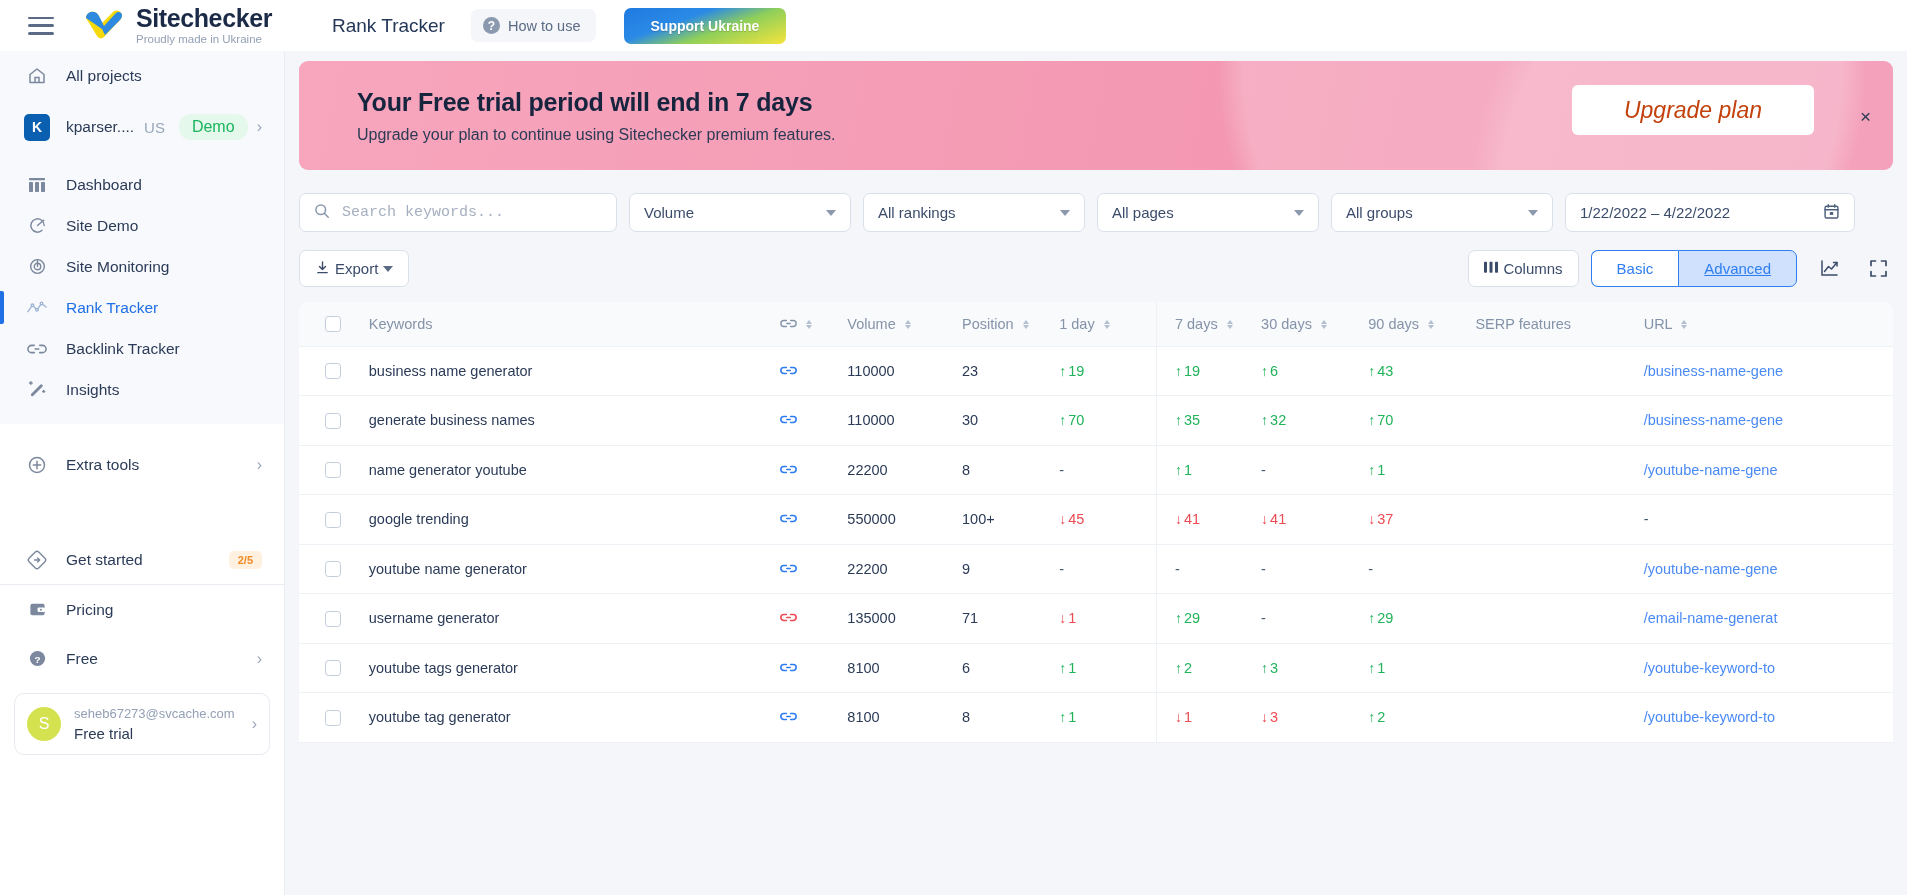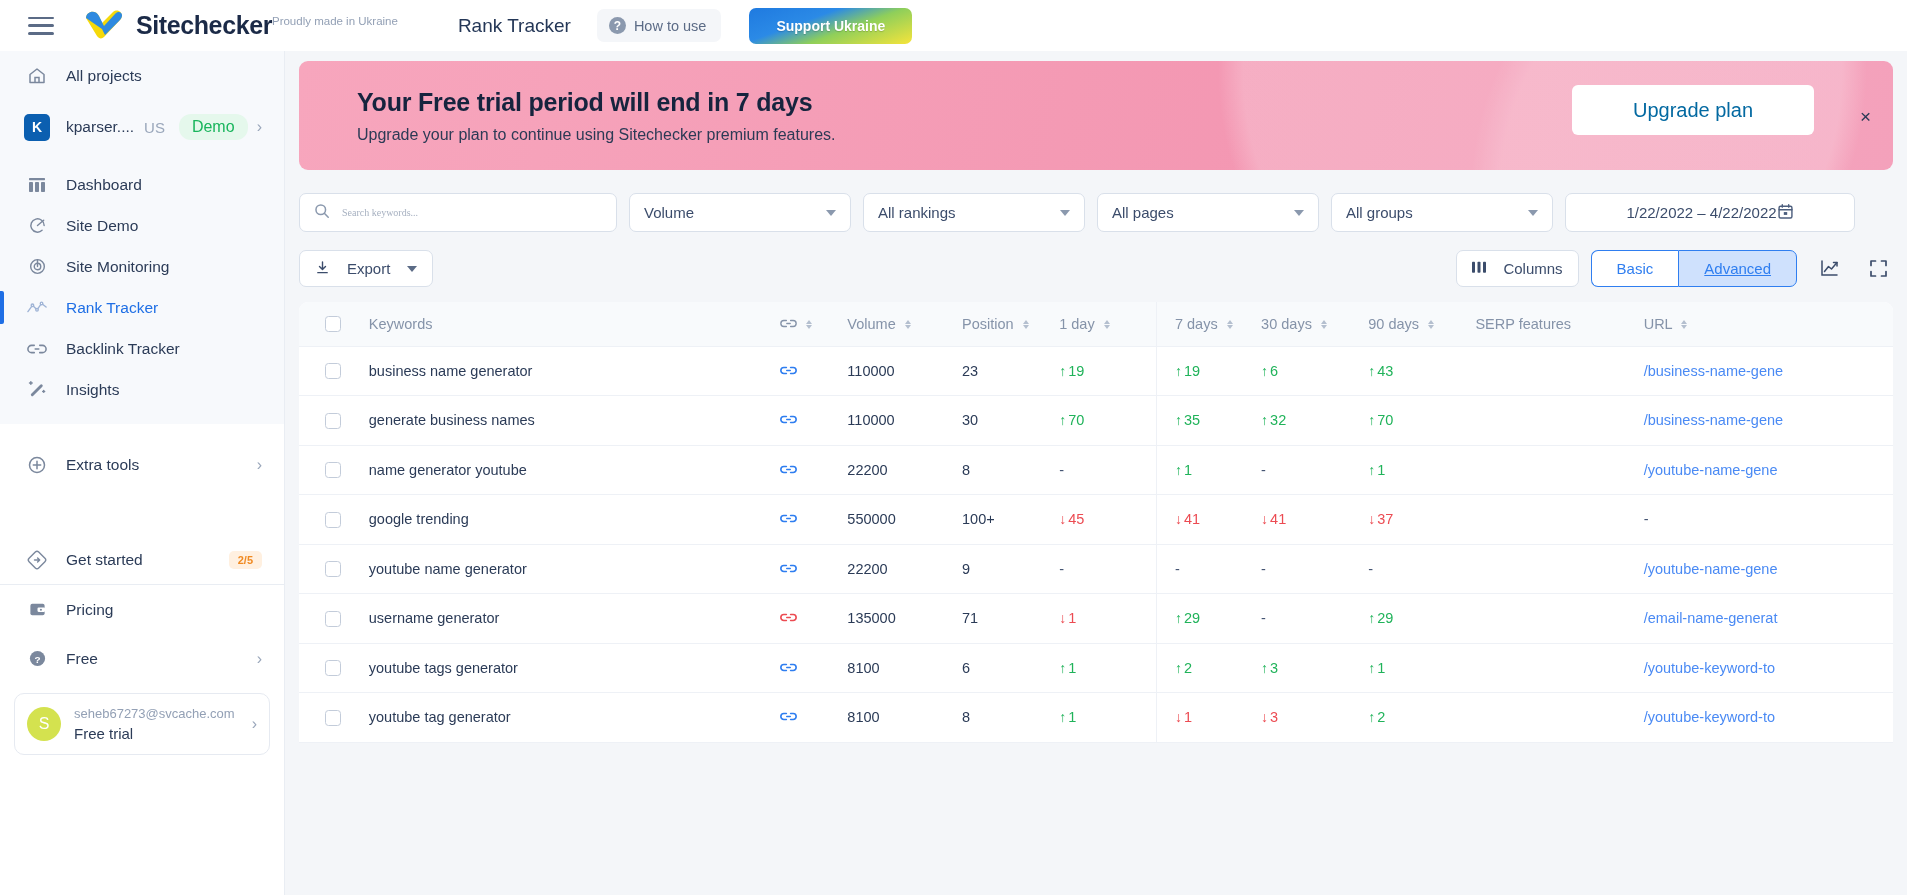--- a/index.html
+++ b/index.html
@@ -19,21 +19,21 @@
     position: relative; z-index: 5;
   }
   .hamburger {
     width: 26px; height: 18px; margin-left: 28px; margin-right: 28px;
     display: flex; flex-direction: column; justify-content: space-between;
     cursor: pointer;
   }
   .hamburger span { display: block; height: 2.5px; background: #5b6b86; border-radius: 2px; }
   .brand { display: flex; align-items: center; gap: 10px; }
   .brand-logo { width: 44px; height: 34px; position: relative; }
-  .brand-text { display: flex; line-height: 1; }
+  .brand-text { display: flex; flex-direction: column; line-height: 1; }
   .brand-name { font-size: 25px; font-weight: 700; color: #1b2a47; letter-spacing: -0.4px; }
   .brand-tag { font-size: 11.5px; color: #93a0b5; margin-top: 3px; }
 
   .page-title {
     font-size: 19px; color: #243757; font-weight: 500;
     margin-left: 60px;
   }
   .howto {
     display: flex; align-items: center; gap: 8px;
     background: #f4f6f9; border-radius: 7px;
@@ -131,47 +131,47 @@
       radial-gradient(circle at 92% 120%, rgba(255,255,255,.16) 0 18%, transparent 20%),
       linear-gradient(101deg, #f7a6bd 0%, #f49ab4 48%, #f28fae 100%);
     display: flex; align-items: center; position: relative; overflow: hidden;
   }
   .banner-text { margin-left: 58px; }
   .banner-title { font-size: 25px; font-weight: 700; color: #16243e; letter-spacing: -0.2px; }
   .banner-sub { font-size: 16px; color: #2c3a55; margin-top: 9px; }
   .upgrade-btn {
     position: absolute; right: 79px; top: 24px;
     width: 242px; height: 50px; background: #fff; border: none; border-radius: 6px;
-    color: #0369a1; font-size: 20px; cursor: pointer;
+    color: #c2410c; font-size: 23px; cursor: pointer; font-style: italic;
   }
   .banner-close {
     position: absolute; right: 22px; top: 50%; transform: translateY(-50%);
     font-size: 19px; color: #2a3a56; cursor: pointer; line-height: 1;
   }
 
   .filters { display: flex; align-items: center; gap: 12px; padding: 23px 14px 0 14px; }
   .fld {
     background: #fff; border: 1px solid #d9e0ea; border-radius: 7px;
     height: 39px; display: flex; align-items: center; padding: 0 14px;
     font-size: 15px; color: #3b4c6b; cursor: pointer;
   }
   .search-fld { width: 318px; gap: 12px; }
   .search-fld input {
-    border: none; outline: none; font-size: 10px; color: #b91c1c;
-    font-family: Liberation Serif, serif; width: 100%; background: transparent;
+    border: none; outline: none; font-size: 15px; color: #b91c1c;
+    font-family: Liberation Mono, monospace; width: 100%; background: transparent;
   }
   .search-fld input::placeholder { color: #a6b0c0; }
   .sel { width: 222px; justify-content: space-between; }
   .sel .caret { width: 0; height: 0; border-left: 5px solid transparent; border-right: 5px solid transparent; border-top: 6px solid #8b99ae; }
-  .date-fld { width: 290px; justify-content: center; }
+  .date-fld { width: 290px; justify-content: space-between; }
 
   .toolbar { display: flex; align-items: center; padding: 18px 14px 0 14px; }
   .btn {
     background: #fff; border: 1px solid #d9e0ea; border-radius: 7px;
-    height: 37px; display: inline-flex; align-items: center; gap: 17px;
+    height: 37px; display: inline-flex; align-items: center; gap: 5px;
     padding: 0 15px; font-size: 15px; color: #3b4c6b; cursor: pointer;
     font-family: inherit;
   }
   .seg { display: flex; margin-left: 12px; }
   .seg button {
     height: 37px; padding: 0 25px; font-size: 15px; cursor: pointer;
     border: 1px solid #2f7ef0; background: #fff; color: #2f7ef0; font-family: inherit;
   }
   .seg button:first-child { border-radius: 7px 0 0 7px; border-right: none; }
   .seg button:last-child { border-radius: 0 7px 7px 0; text-decoration: underline; }

